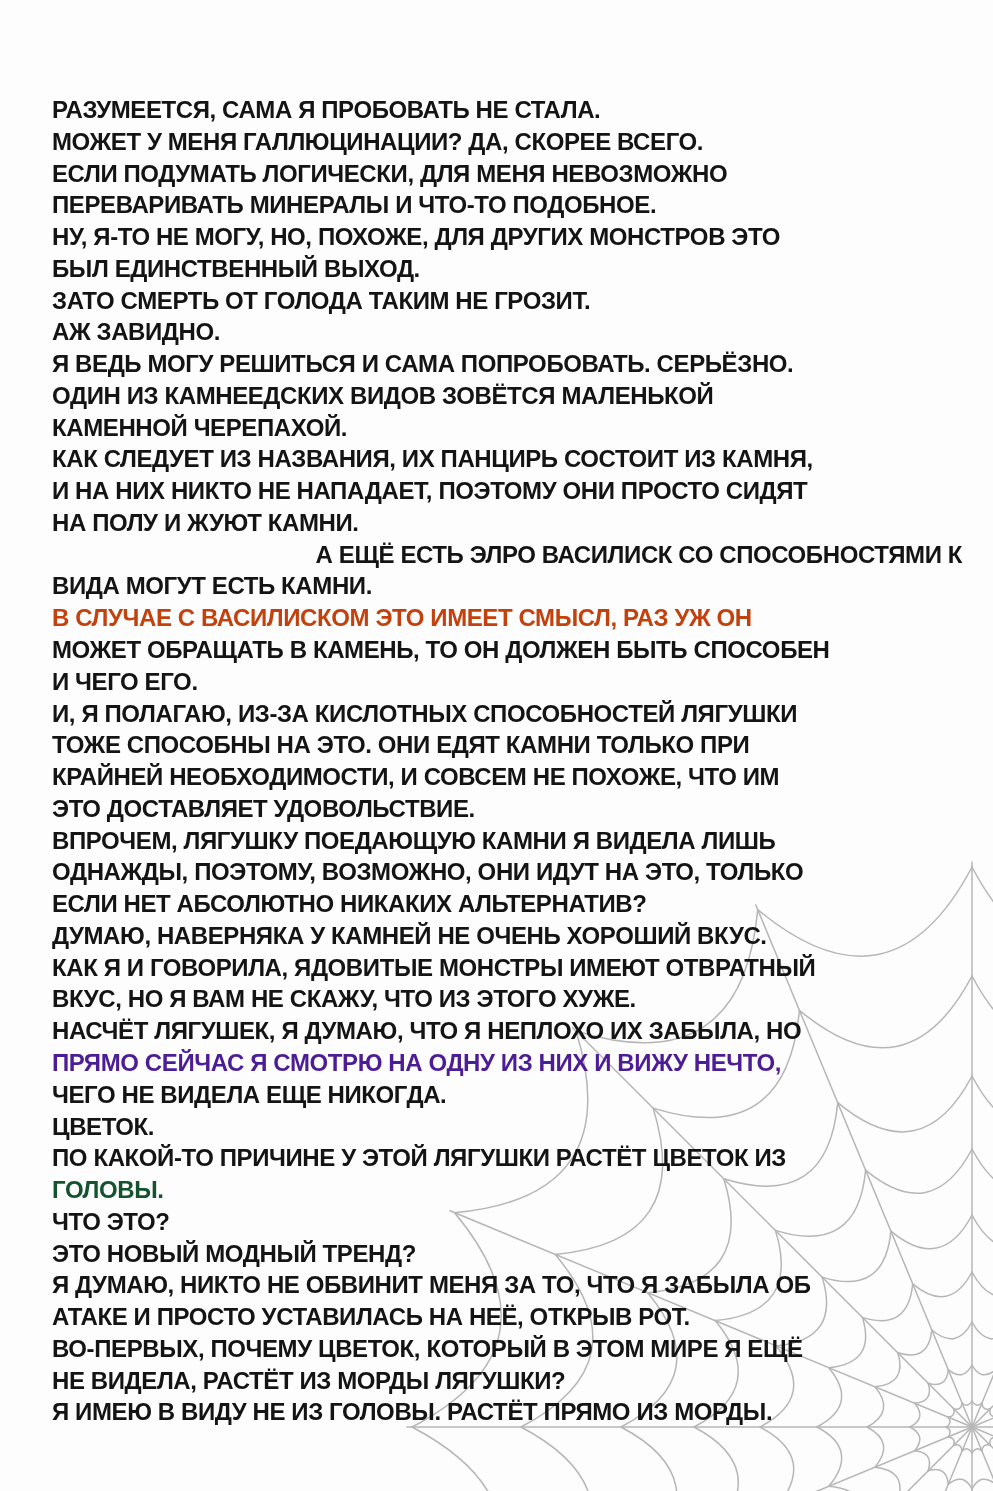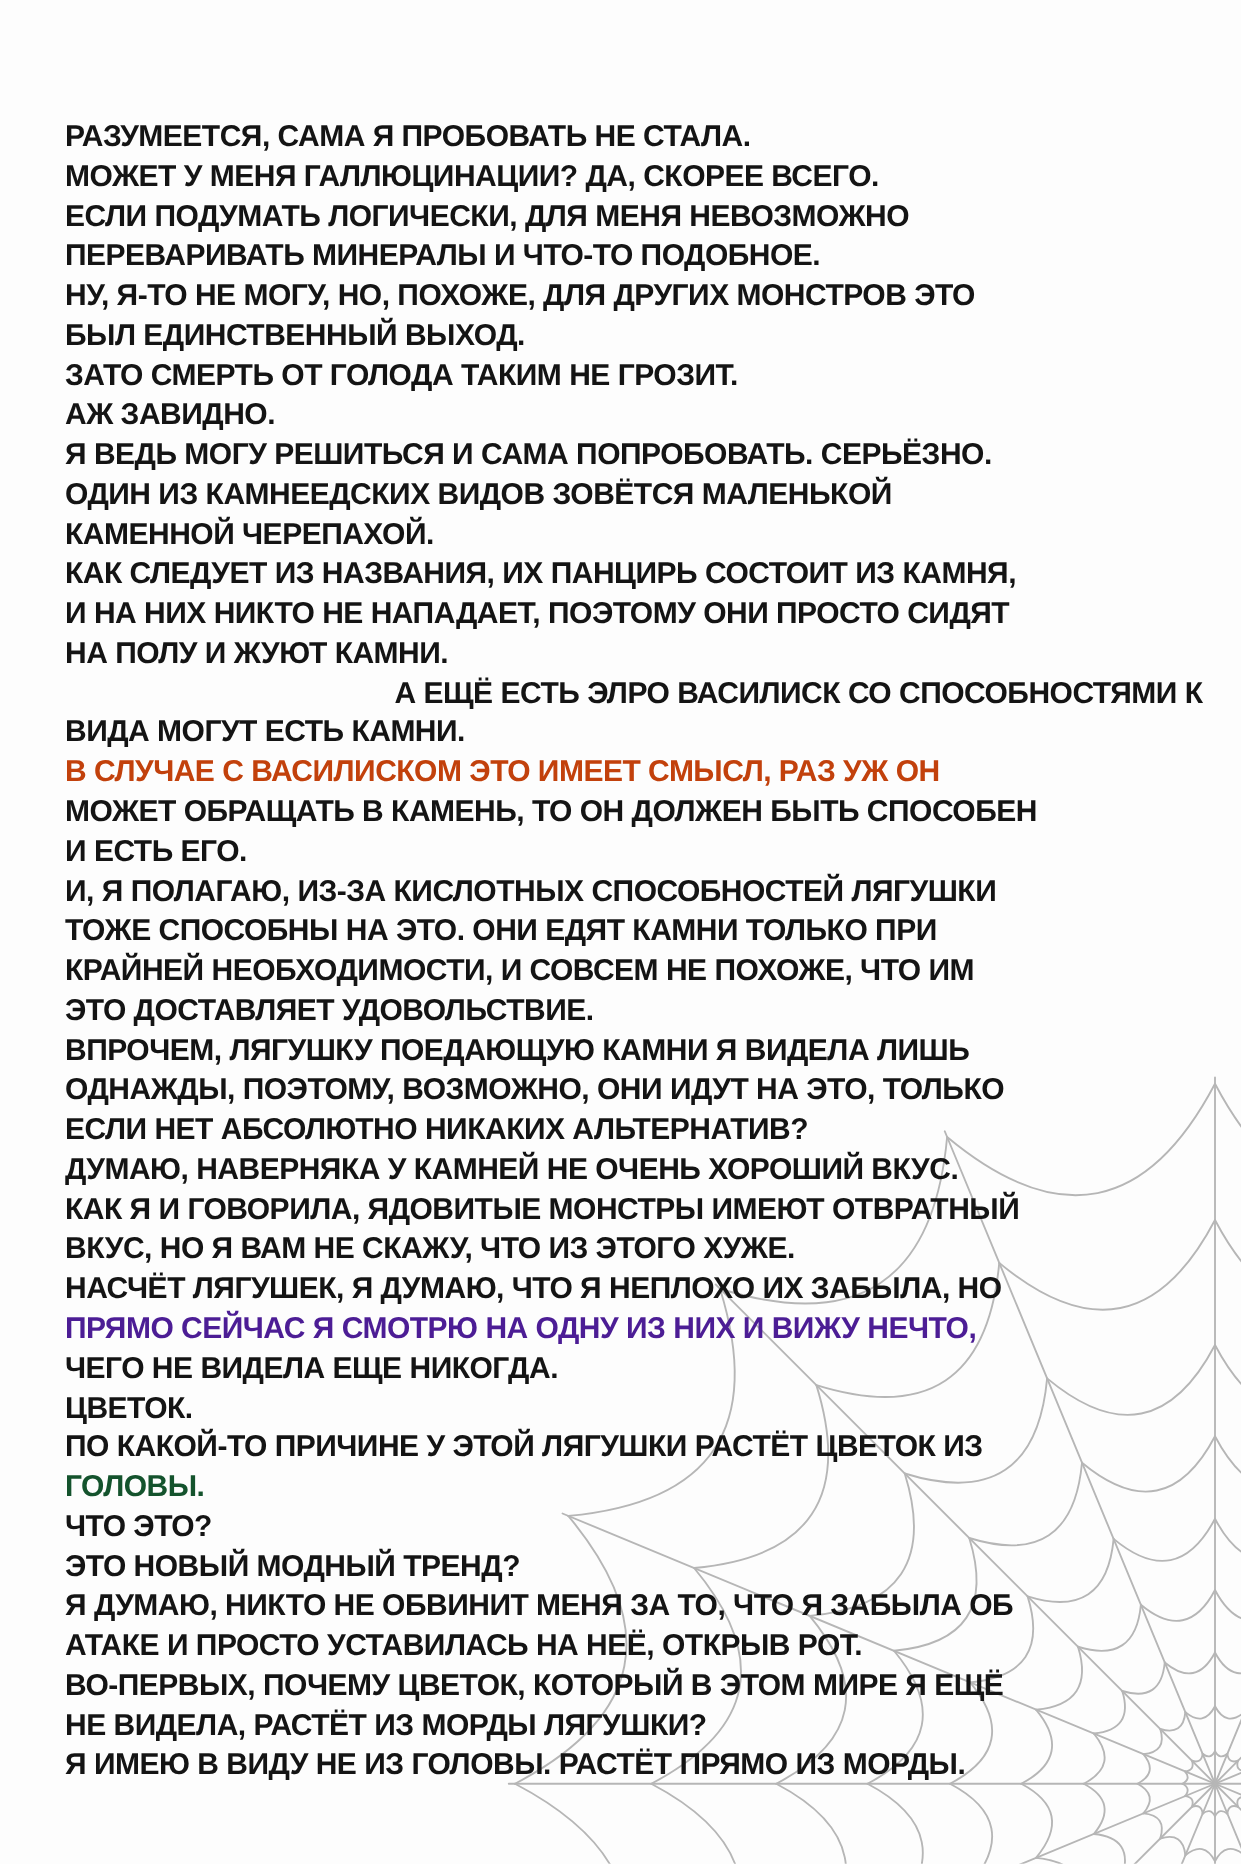--- a/index.html
+++ b/index.html
@@ -150,21 +150,21 @@
     <div class="line" style="color: rgb(20, 20, 20);">Я ВЕДЬ МОГУ РЕШИТЬСЯ И САМА ПОПРОБОВАТЬ. СЕРЬЁЗНО.</div>
     <div class="line" style="color: rgb(20, 20, 20);">ОДИН ИЗ КАМНЕЕДСКИХ ВИДОВ ЗОВЁТСЯ МАЛЕНЬКОЙ</div>
     <div class="line" style="color: rgb(20, 20, 20);">КАМЕННОЙ ЧЕРЕПАХОЙ.</div>
     <div class="line" style="color: rgb(20, 20, 20);">КАК СЛЕДУЕТ ИЗ НАЗВАНИЯ, ИХ ПАНЦИРЬ СОСТОИТ ИЗ КАМНЯ,</div>
     <div class="line" style="color: rgb(20, 20, 20);">И НА НИХ НИКТО НЕ НАПАДАЕТ, ПОЭТОМУ ОНИ ПРОСТО СИДЯТ</div>
     <div class="line" style="color: rgb(20, 20, 20);">НА ПОЛУ И ЖУЮТ КАМНИ.</div>
     <div class="line" style="color: rgb(20, 20, 20); text-align: right;">А ЕЩЁ ЕСТЬ ЭЛРО ВАСИЛИСК СО СПОСОБНОСТЯМИ К</div>
     <div class="line" style="color: rgb(20, 20, 20);">ВИДА МОГУТ ЕСТЬ КАМНИ.</div>
     <div class="line" style="color: #c2410c;">В СЛУЧАЕ С ВАСИЛИСКОМ ЭТО ИМЕЕТ СМЫСЛ, РАЗ УЖ ОН</div>
     <div class="line" style="color: rgb(20, 20, 20);">МОЖЕТ ОБРАЩАТЬ В КАМЕНЬ, ТО ОН ДОЛЖЕН БЫТЬ СПОСОБЕН</div>
-    <div class="line" style="color: rgb(20, 20, 20);">И ЕСТЬ ЕГО.</div>
+    <div class="line" style="color: rgb(20, 20, 20);">И ЧЕГО ЕГО.</div>
     <div class="line" style="color: rgb(20, 20, 20);">И, Я ПОЛАГАЮ, ИЗ-ЗА КИСЛОТНЫХ СПОСОБНОСТЕЙ ЛЯГУШКИ</div>
     <div class="line" style="color: rgb(20, 20, 20);">ТОЖЕ СПОСОБНЫ НА ЭТО. ОНИ ЕДЯТ КАМНИ ТОЛЬКО ПРИ</div>
     <div class="line" style="color: rgb(20, 20, 20);">КРАЙНЕЙ НЕОБХОДИМОСТИ, И СОВСЕМ НЕ ПОХОЖЕ, ЧТО ИМ</div>
     <div class="line" style="color: rgb(20, 20, 20);">ЭТО ДОСТАВЛЯЕТ УДОВОЛЬСТВИЕ.</div>
     <div class="line" style="color: rgb(20, 20, 20);">ВПРОЧЕМ, ЛЯГУШКУ ПОЕДАЮЩУЮ КАМНИ Я ВИДЕЛА ЛИШЬ</div>
     <div class="line" style="color: rgb(20, 20, 20);">ОДНАЖДЫ, ПОЭТОМУ, ВОЗМОЖНО, ОНИ ИДУТ НА ЭТО, ТОЛЬКО</div>
     <div class="line" style="color: rgb(20, 20, 20);">ЕСЛИ НЕТ АБСОЛЮТНО НИКАКИХ АЛЬТЕРНАТИВ?</div>
     <div class="line" style="color: rgb(20, 20, 20);">ДУМАЮ, НАВЕРНЯКА У КАМНЕЙ НЕ ОЧЕНЬ ХОРОШИЙ ВКУС.</div>
     <div class="line" style="color: rgb(20, 20, 20);">КАК Я И ГОВОРИЛА, ЯДОВИТЫЕ МОНСТРЫ ИМЕЮТ ОТВРАТНЫЙ</div>
     <div class="line" style="color: rgb(20, 20, 20);">ВКУС, НО Я ВАМ НЕ СКАЖУ, ЧТО ИЗ ЭТОГО ХУЖЕ.</div>

